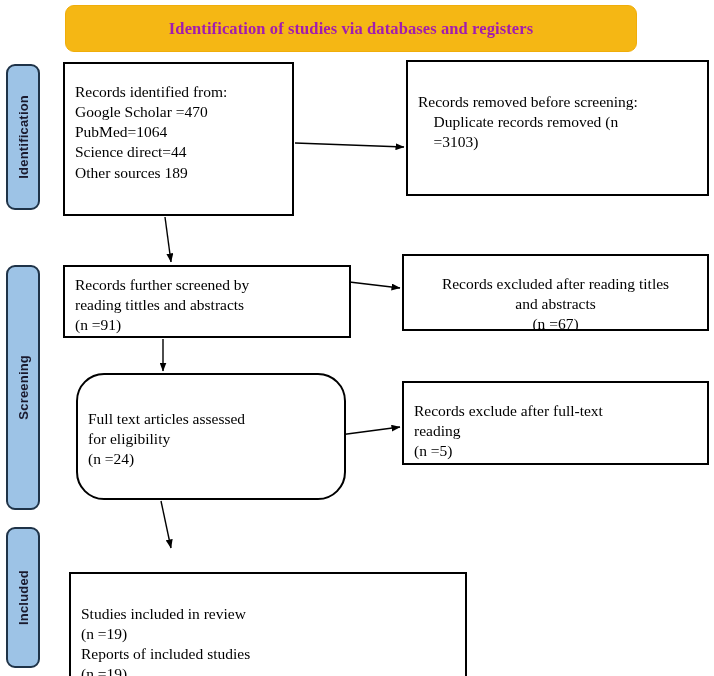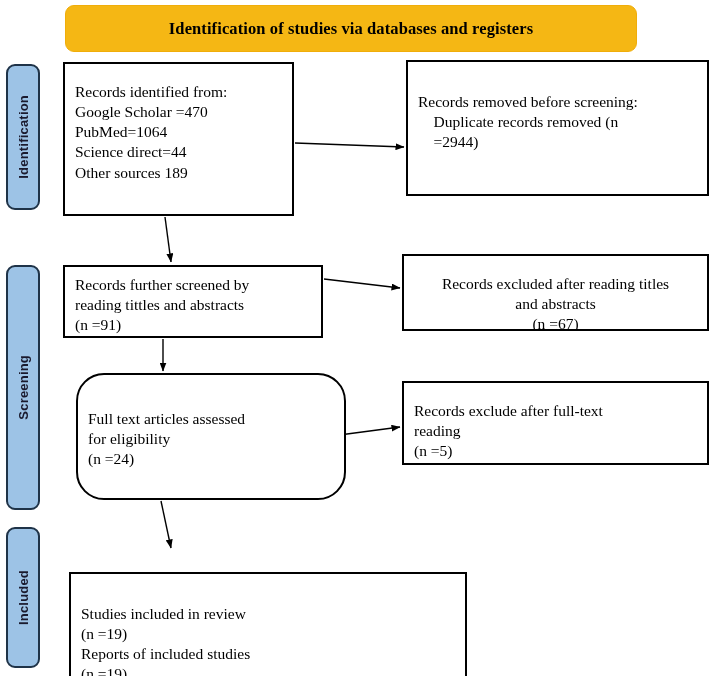--- a/index.html
+++ b/index.html
@@ -29,21 +29,21 @@
     height: 47px;
     background: #f5b714;
     border: 1px solid #f0ad0a;
     border-radius: 9px;
     display: flex;
     align-items: center;
     justify-content: center;
     box-sizing: border-box;
   }
   .header-banner .banner-text {
-    color: #000000;
+    color: #a21caf;
     font-weight: bold;
     font-size: 16.5px;
     letter-spacing: 0.1px;
     text-align: center;
     font-family: "Liberation Serif", "DejaVu Serif", serif;
   }
 
   
   .stage-label {
     position: absolute;
@@ -86,21 +86,21 @@
     line-height: 1.30;
     color: #000000;
     white-space: pre-line;
   }
   .flow-box .box-text.indent-block {
     white-space: pre-wrap;
   }
 
   #box-identified      { left: 63px;  top: 62px;  width: 231px; height: 154px; }
   #box-removed         { left: 406px; top: 60px;  width: 303px; height: 136px; }
-  #box-screened        { left: 63px;  top: 265px; width: 260px; height: 73px;  }
+  #box-screened        { left: 63px;  top: 265px; width: 288px; height: 73px;  }
   #box-excluded-titles { left: 402px; top: 254px; width: 307px; height: 77px;  }
   #box-fulltext        { left: 76px;  top: 373px; width: 270px; height: 127px; border-radius: 28px; }
   #box-excluded-ft     { left: 402px; top: 381px; width: 307px; height: 84px;  }
   #box-included        { left: 69px;  top: 572px; width: 398px; height: 119px; }
 
   
   #box-identified .box-text { padding-top: 10px; }
   #box-removed .box-text    { padding-top: 22px; }
   #box-fulltext .box-text   { padding-top: 26px; }
   #box-included .box-text   { padding-top: 22px; }
@@ -162,21 +162,21 @@
     <div class="box-text">Records identified from:
 Google Scholar =470
 PubMed=1064
 Science direct=44
 Other sources 189</div>
   </div>
 
   <div class="flow-box" id="box-removed">
     <div class="box-text indent-block">Records removed before screening:
     Duplicate records removed (n
-    =2944)</div>
+    =3103)</div>
   </div>
 
   <div class="flow-box" id="box-screened">
     <div class="box-text">Records further screened by
 reading tittles and abstracts
 (n =91)</div>
   </div>
 
   <div class="flow-box" id="box-excluded-titles">
     <div class="box-text">Records excluded after reading titles

